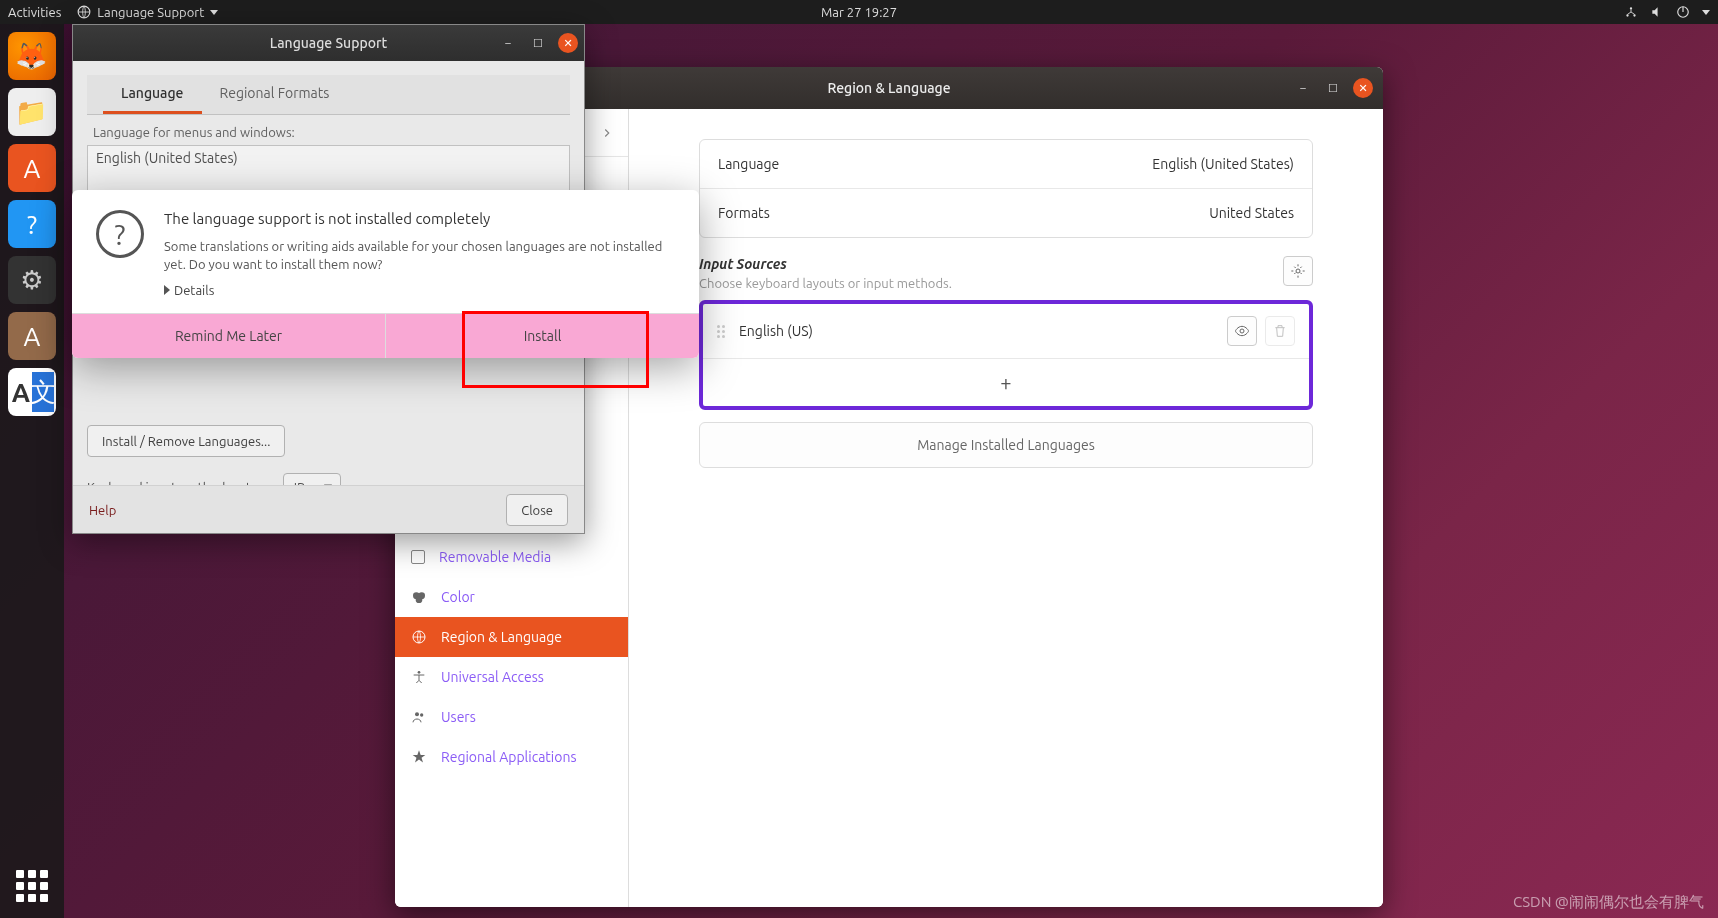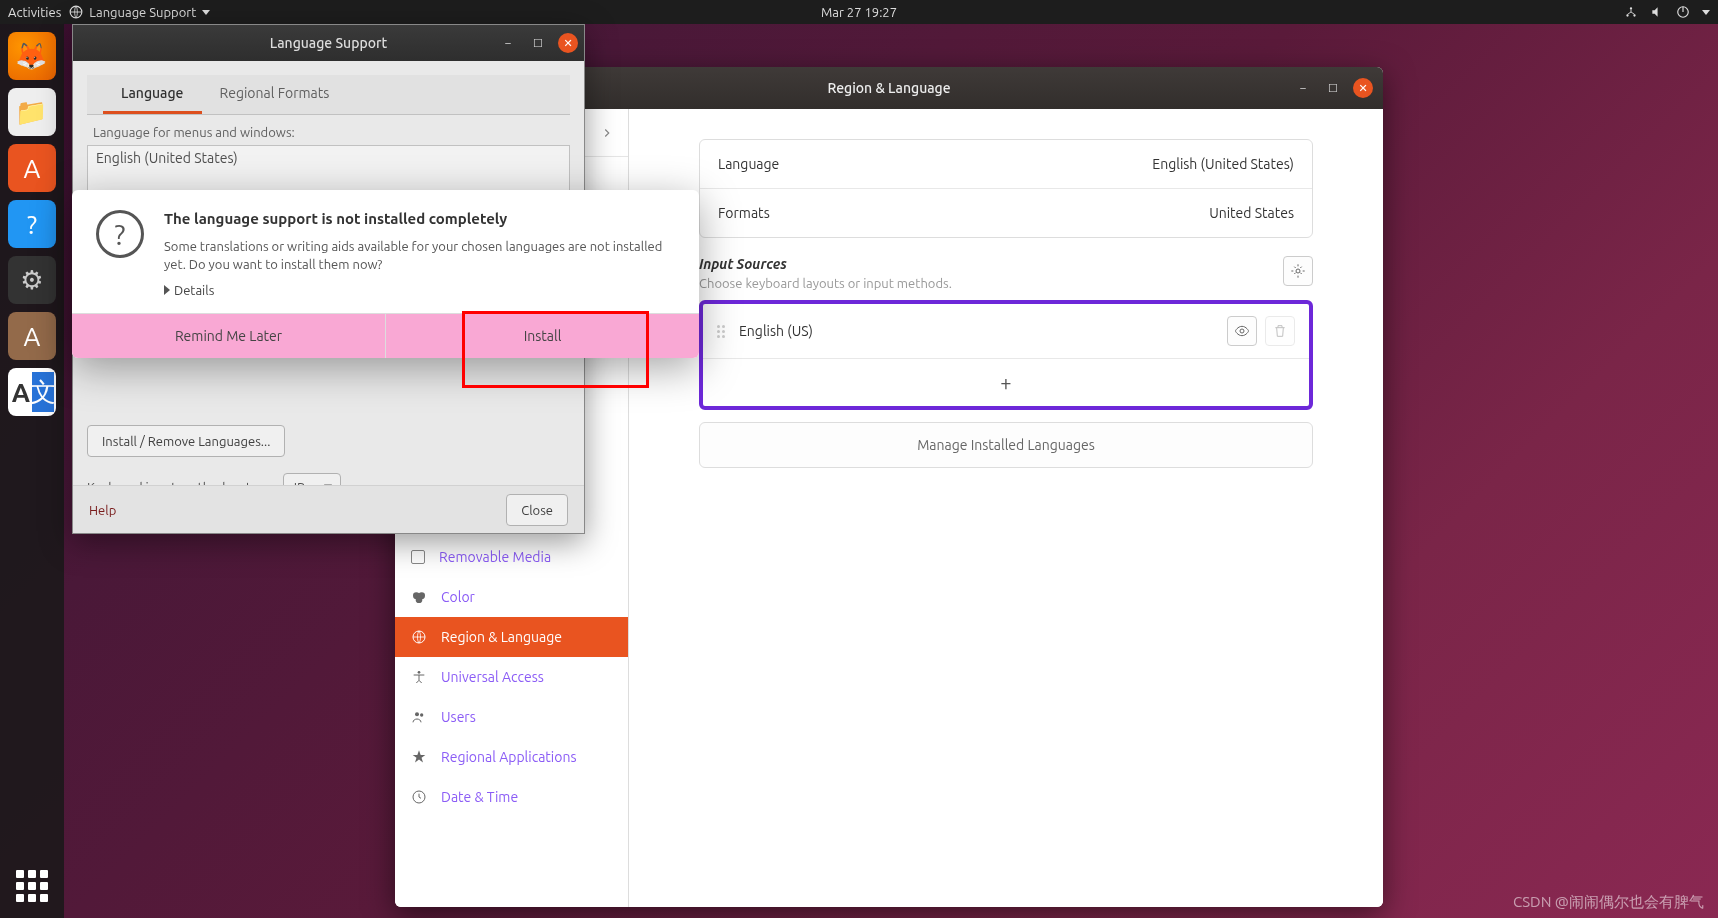--- a/index.html
+++ b/index.html
@@ -1,21 +1,21 @@
 <!DOCTYPE html>
 <html><head>
 <meta charset="utf-8">
 <style>
 *{box-sizing:border-box;margin:0;padding:0;font-family:Ubuntu,"Segoe UI",sans-serif;}
 html,body{width:1718px;height:918px;overflow:hidden;}
 body{background:linear-gradient(135deg,#3a0d2e 0%,#4a1838 25%,#5a1a3a 50%,#7a2548 75%,#8a2852 100%);position:relative;}
 
 
 .topbar{position:absolute;top:0;left:0;right:0;height:24px;background:#1d1d1d;color:#ddd;display:flex;align-items:center;font-size:13px;padding:0 8px;}
-.topbar .left{display:flex;align-items:center;gap:8px;}
+.topbar .left{display:flex;align-items:center;gap:16px;}
 .topbar .center{position:absolute;left:50%;transform:translateX(-50%);}
 .topbar .right{margin-left:auto;display:flex;align-items:center;gap:12px;}
 .topbar .app-menu{display:flex;align-items:center;gap:6px;}
 .topbar svg{width:14px;height:14px;fill:#ddd;}
 .tri-down{width:0;height:0;border-left:4px solid transparent;border-right:4px solid transparent;border-top:5px solid #ddd;}
 
 
 .dock{position:absolute;left:0;top:24px;width:64px;height:calc(100% - 24px);background:rgba(25,25,25,0.85);display:flex;flex-direction:column;align-items:center;padding-top:8px;gap:8px;}
 .dock-item{width:48px;height:48px;border-radius:8px;display:flex;align-items:center;justify-content:center;font-size:26px;}
 .dock-item.firefox{background:radial-gradient(circle at 30% 30%,#ff9500,#e66000);}
@@ -50,21 +50,21 @@
 .select{border:1px solid #bbb;border-radius:4px;padding:6px 22px 6px 10px;background:#fdfdfd;position:relative;font-size:13px;}
 .select::after{content:"";position:absolute;right:8px;top:50%;transform:translateY(-50%);width:0;height:0;border-left:4px solid transparent;border-right:4px solid transparent;border-top:5px solid #666;}
 .lang-footer{position:absolute;bottom:0;left:0;right:0;height:48px;display:flex;align-items:center;justify-content:space-between;padding:0 16px;border-top:1px solid #ddd;background:#f0f0f0;}
 .lang-footer .help{font-size:13px;color:#7f1d1d;}
 .dim-overlay{position:absolute;inset:36px 0 0 0;background:rgba(0,0,0,0.05);pointer-events:none;}
 
 
 .modal{position:absolute;left:72px;top:190px;width:627px;background:#fff;border-radius:6px;box-shadow:0 10px 40px rgba(0,0,0,0.35);z-index:50;}
 .modal-body{padding:20px 24px 16px;display:flex;gap:20px;}
 .modal-icon{width:48px;height:48px;border:3px solid #555;border-radius:50%;display:flex;align-items:center;justify-content:center;font-size:28px;color:#555;flex-shrink:0;}
-.modal-text h3{font-size:15px;font-weight:bold;color:#333;margin-bottom:10px;}
+.modal-text h3{font-size:15px;font-weight:normal;color:#333;margin-bottom:10px;}
 .modal-text p{font-size:13px;color:#555;line-height:1.4;margin-bottom:10px;}
 .details-row{display:flex;align-items:center;gap:4px;font-size:13px;color:#444;cursor:pointer;}
 .tri-right{width:0;height:0;border-top:5px solid transparent;border-bottom:5px solid transparent;border-left:6px solid #555;}
 .modal-buttons{display:flex;border-top:1px solid #ddd;}
 .modal-buttons .mbtn{flex:1;padding:14px 0;text-align:center;font-size:14px;color:#444;cursor:pointer;background:#f9a8d4;}
 .modal-buttons .mbtn:first-child{border-right:1px solid #ddd;border-bottom-left-radius:6px;}
 .modal-buttons .mbtn:last-child{border-bottom-right-radius:6px;}
 .red-box{position:absolute;border:3px solid #f00;pointer-events:none;z-index:60;}
 
 
@@ -215,27 +215,20 @@
             <path d="M3 20c0-3 3-5 6-5s6 2 6 5" fill="none" stroke="#666" stroke-width="1.5"></path>
           </svg>
           <span>Users</span>
         </div>
       <div class="side-item">
           <svg viewBox="0 0 24 24">
             <path d="M12 2l2.5 7h7l-5.7 4.2 2.2 7-6-4.5-6 4.5 2.2-7L2.5 9h7z"></path>
           </svg>
           <span>Regional Applications</span>
         </div>
-      <div class="side-item">
-          <svg viewBox="0 0 24 24">
-            <circle cx="12" cy="12" r="9" fill="none" stroke="#666" stroke-width="1.5"></circle>
-            <path d="M12 7v5l3 2" stroke="#666" stroke-width="1.5" fill="none"></path>
-          </svg>
-          <span>Date &amp; Time</span>
-        </div>
     </div>
     <div class="content">
       <div class="card">
         <div class="card-row">
           <span>Language</span>
           <span>English (United States)</span>
         </div>
         <div class="card-row">
           <span>Formats</span>
           <span>United States</span>

